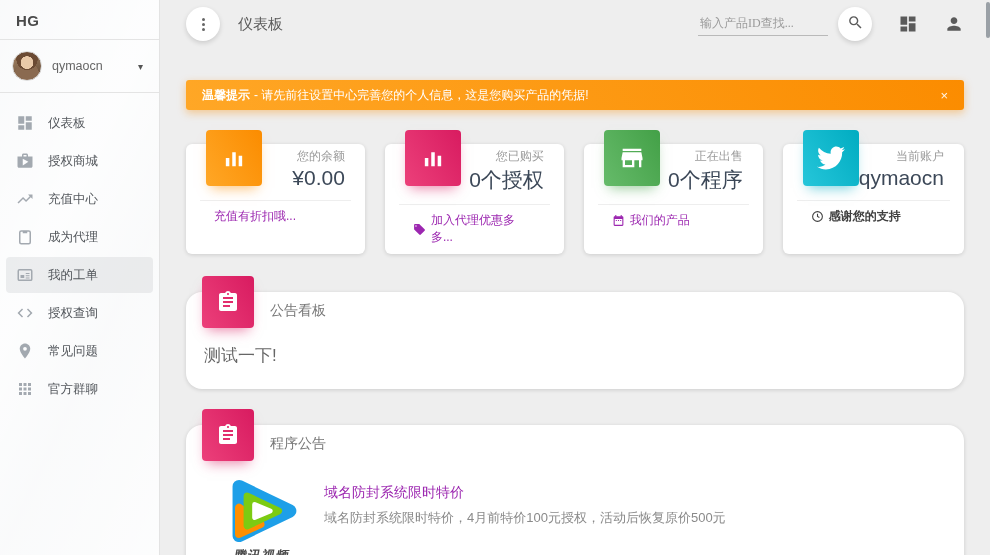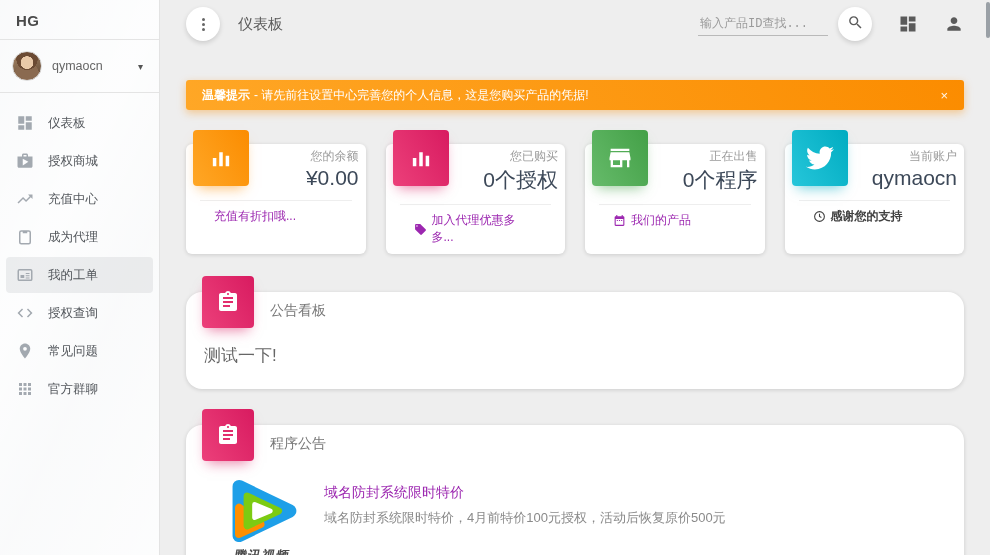--- a/index.html
+++ b/index.html
@@ -51,21 +51,21 @@
     box-shadow:0 2px 5px rgba(0,0,0,.15); cursor:pointer;
     display:flex; align-items:center; justify-content:center; flex:none;
   }
   .kebab-dots { display:flex; flex-direction:column; gap:2px; }
   .kebab-dots i { width:3px; height:3px; border-radius:50%; background:#666; display:block; }
   .topbar-title { margin-left:18px; font-size:15px; color:#5a5a5a; }
   .topbar-right { margin-left:auto; display:flex; align-items:center; }
   .search-input {
     width:130px; border:none; outline:none; background:transparent;
     border-bottom:1px solid #b9b9b9; font-size:12px; color:#555;
-    padding:4px 2px; font-family:Liberation Mono, monospace;
+    padding:4px 2px; font-family:Liberation Serif, serif;
   }
   .search-input::placeholder { color:#9a9a9a; }
   .search-btn {
     width:34px; height:34px; border-radius:50%; background:#fff; border:none;
     box-shadow:0 2px 5px rgba(0,0,0,.15); cursor:pointer; margin-left:10px;
     display:flex; align-items:center; justify-content:center;
   }
   .topbar-icon { width:20px; height:20px; color:#5a5a5a; margin-left:26px; cursor:pointer; }
   .topbar-icon svg { width:20px; height:20px; display:block; }
 
@@ -81,21 +81,21 @@
   }
   .alert b { font-weight:bold; margin-right:4px; }
   .alert-close { margin-left:auto; background:none; border:none; color:#fff; font-size:13px; cursor:pointer; opacity:.9; }
 
   
   .stats-row { display:flex; gap:20px; margin-top:34px; }
   .stat-card {
     flex:1; background:#fff; border-radius:6px;
     box-shadow:0 1px 4px rgba(0,0,0,.14);
   }
-  .stat-body { display:flex; padding:0 7px; }
+  .stat-body { display:flex; padding:0 20px; }
   .itile {
     width:56px; height:56px; border-radius:4px; margin-top:-14px; flex:none;
     display:flex; align-items:center; justify-content:center; color:#fff;
   }
   .itile svg { width:28px; height:28px; }
   .itile.orange { background:linear-gradient(60deg,#ffa726,#fb8c00); box-shadow:0 7px 12px -5px rgba(251,140,0,.55); }
   .itile.pink   { background:linear-gradient(60deg,#ec407a,#d81b60); box-shadow:0 7px 12px -5px rgba(216,27,96,.55); }
   .itile.green  { background:linear-gradient(60deg,#66bb6a,#43a047); box-shadow:0 7px 12px -5px rgba(67,160,71,.55); }
   .itile.cyan   { background:linear-gradient(60deg,#26c6da,#00acc1); box-shadow:0 7px 12px -5px rgba(0,172,193,.55); }
   .stat-text { flex:1; text-align:right; padding-top:4px; }

